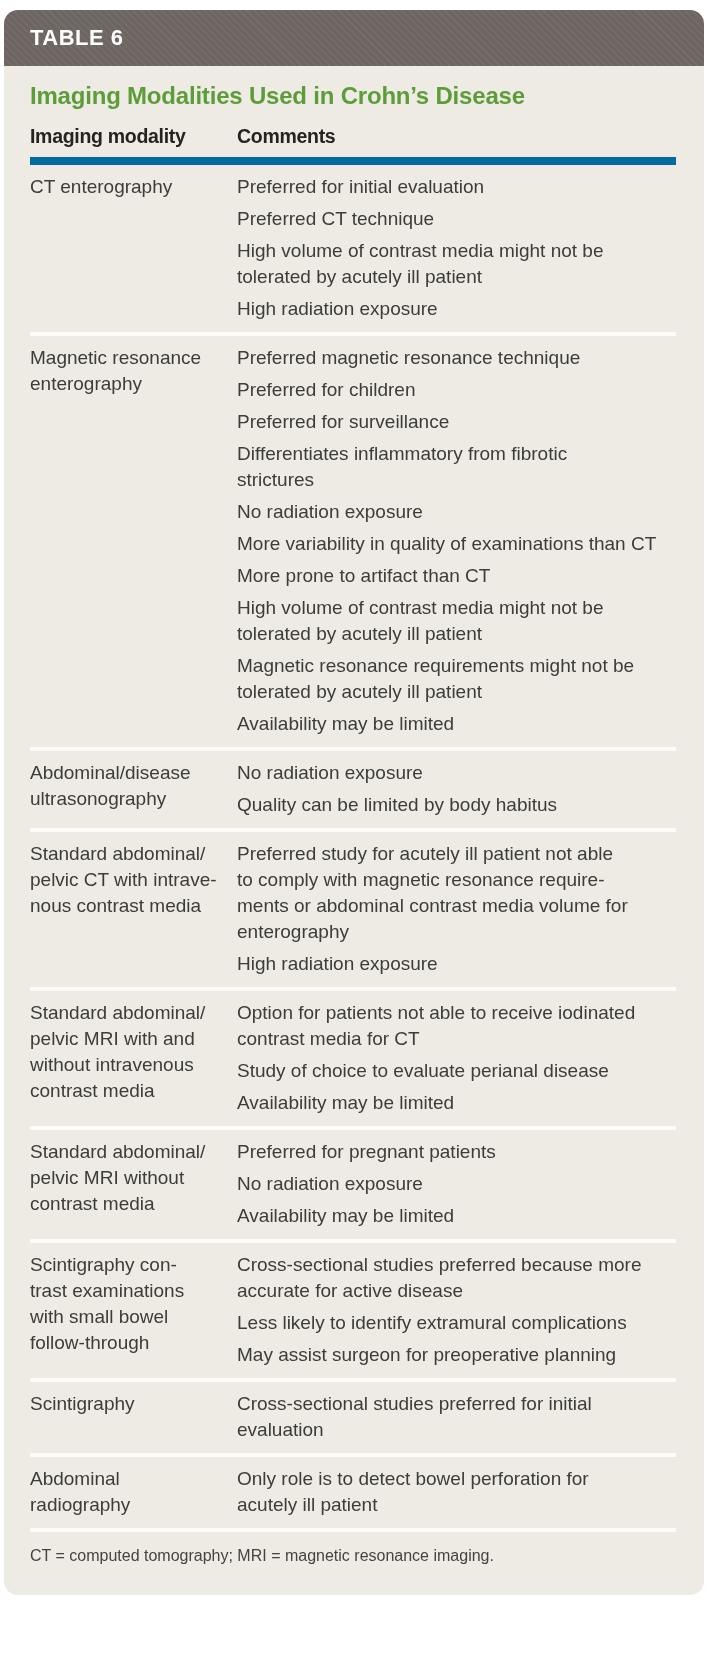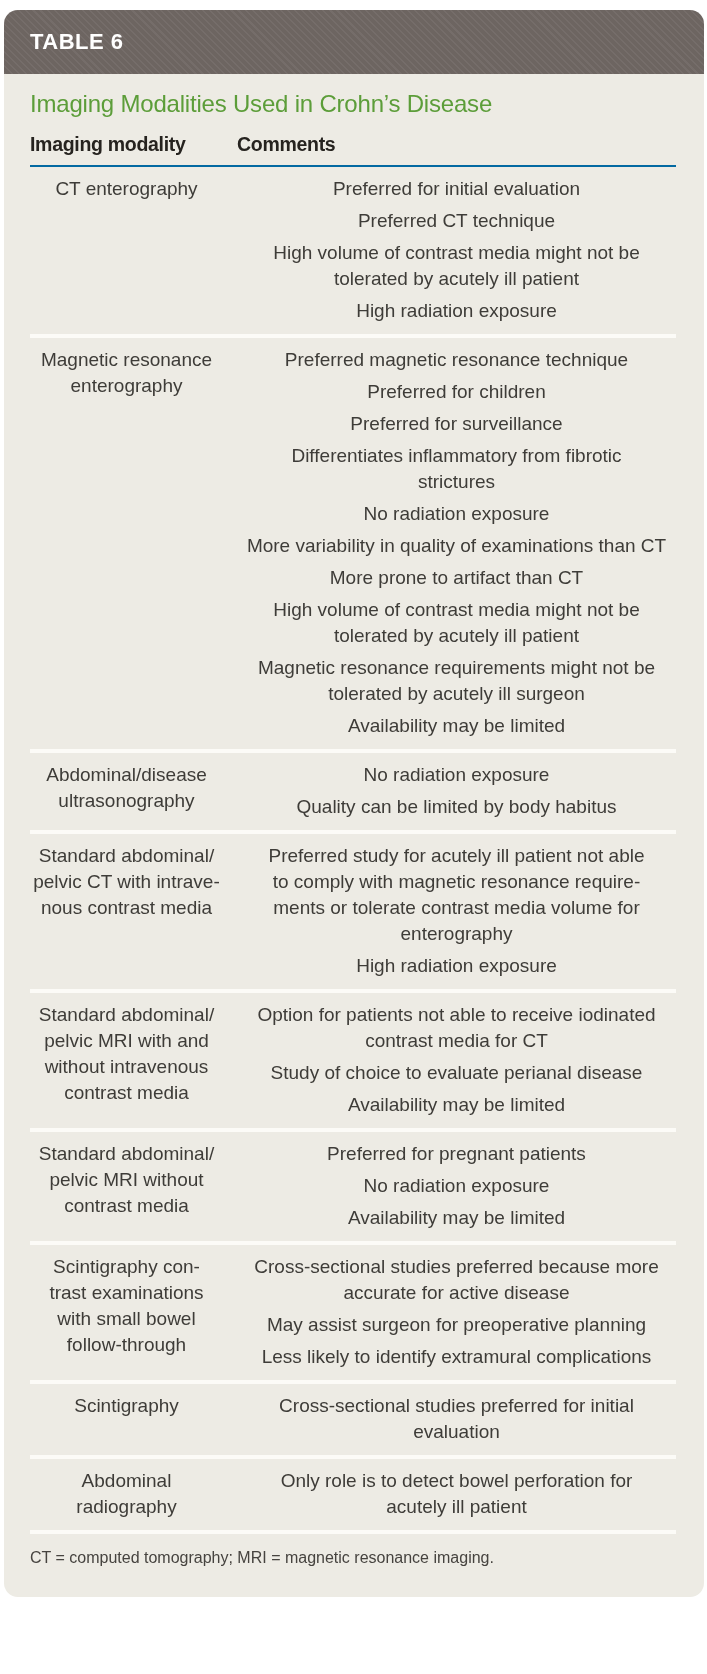--- a/index.html
+++ b/index.html
@@ -7,21 +7,21 @@
   body {
     width: 707px;
     font-family: "Liberation Sans", "DejaVu Sans", sans-serif;
     -webkit-font-smoothing: antialiased;
   }
   .page { width: 707px; }
   .card { margin: 10px 3px 0 4px; }
 
   
   .table-bar {
-    height: 64px;
+    height: 56px;
     background-color: #6d6561;
     background-image: repeating-linear-gradient(45deg, rgba(255,255,255,0.055) 0 1.5px, rgba(255,255,255,0) 1.5px 5px);
     border-radius: 14px 14px 0 0;
     display: flex;
     align-items: center;
     padding: 0 26px;
   }
   .table-bar .tag {
     color: #ffffff;
     font-weight: bold;
@@ -33,46 +33,45 @@
   .card-body {
     background: #edebe4;
     border-radius: 0 0 14px 14px;
     padding: 14px 28px 20px 26px;
   }
 
   .title {
     color: #5c9d39;
     font-size: 24px;
     line-height: 28px;
-    font-weight: normal;
+    font-weight: bold;
     margin: 2px 0 14px;
     letter-spacing: -0.2px;
   }
 
   .col-heads {
     display: grid;
     grid-template-columns: 207px 1fr;
     font-weight: bold;
     font-size: 19.5px;
     line-height: 24px;
     color: #26231f;
     letter-spacing: -0.3px;
     padding-bottom: 9px;
-    border-bottom: 2px solid #0369a1;
+    border-bottom: 8px solid #0369a1;
   }
 
   .t-row {
     display: grid;
     grid-template-columns: 207px 1fr;
     padding: 9px 0 10px;
     border-bottom: 4px solid #fcfbf7;
     font-size: 19px;
     line-height: 26px;
     color: #3e3c38;
-    text-align: center;
   }
   .modality {
     white-space: pre-line;
     padding-right: 14px;
   }
   .comments p {
     white-space: pre-line;
     margin: 0 0 6px;
   }
   .comments p:last-child { margin-bottom: 0; }
@@ -117,42 +116,42 @@
           <p>Preferred for children</p>
           <p>Preferred for surveillance</p>
           <p>Differentiates inflammatory from fibrotic
 strictures</p>
           <p>No radiation exposure</p>
           <p>More variability in quality of examinations than CT</p>
           <p>More prone to artifact than CT</p>
           <p>High volume of contrast media might not be
 tolerated by acutely ill patient</p>
           <p>Magnetic resonance requirements might not be
-tolerated by acutely ill surgeon</p>
+tolerated by acutely ill patient</p>
           <p>Availability may be limited</p>
         </div>
       </div>
 
       <div class="t-row">
         <div class="modality">Abdominal/disease
 ultrasonography</div>
         <div class="comments">
           <p>No radiation exposure</p>
           <p>Quality can be limited by body habitus</p>
         </div>
       </div>
 
       <div class="t-row">
         <div class="modality">Standard abdominal/
 pelvic CT with intrave-
 nous contrast media</div>
         <div class="comments">
           <p>Preferred study for acutely ill patient not able
 to comply with magnetic resonance require-
-ments or tolerate contrast media volume for
+ments or abdominal contrast media volume for
 enterography</p>
           <p>High radiation exposure</p>
         </div>
       </div>
 
       <div class="t-row">
         <div class="modality">Standard abdominal/
 pelvic MRI with and
 without intravenous
 contrast media</div>
@@ -176,22 +175,22 @@
       </div>
 
       <div class="t-row">
         <div class="modality">Scintigraphy con-
 trast examinations
 with small bowel
 follow-through</div>
         <div class="comments">
           <p>Cross-sectional studies preferred because more
 accurate for active disease</p>
+          <p>Less likely to identify extramural complications</p>
           <p>May assist surgeon for preoperative planning</p>
-          <p>Less likely to identify extramural complications</p>
         </div>
       </div>
 
       <div class="t-row">
         <div class="modality">Scintigraphy</div>
         <div class="comments">
           <p>Cross-sectional studies preferred for initial
 evaluation</p>
         </div>
       </div>

